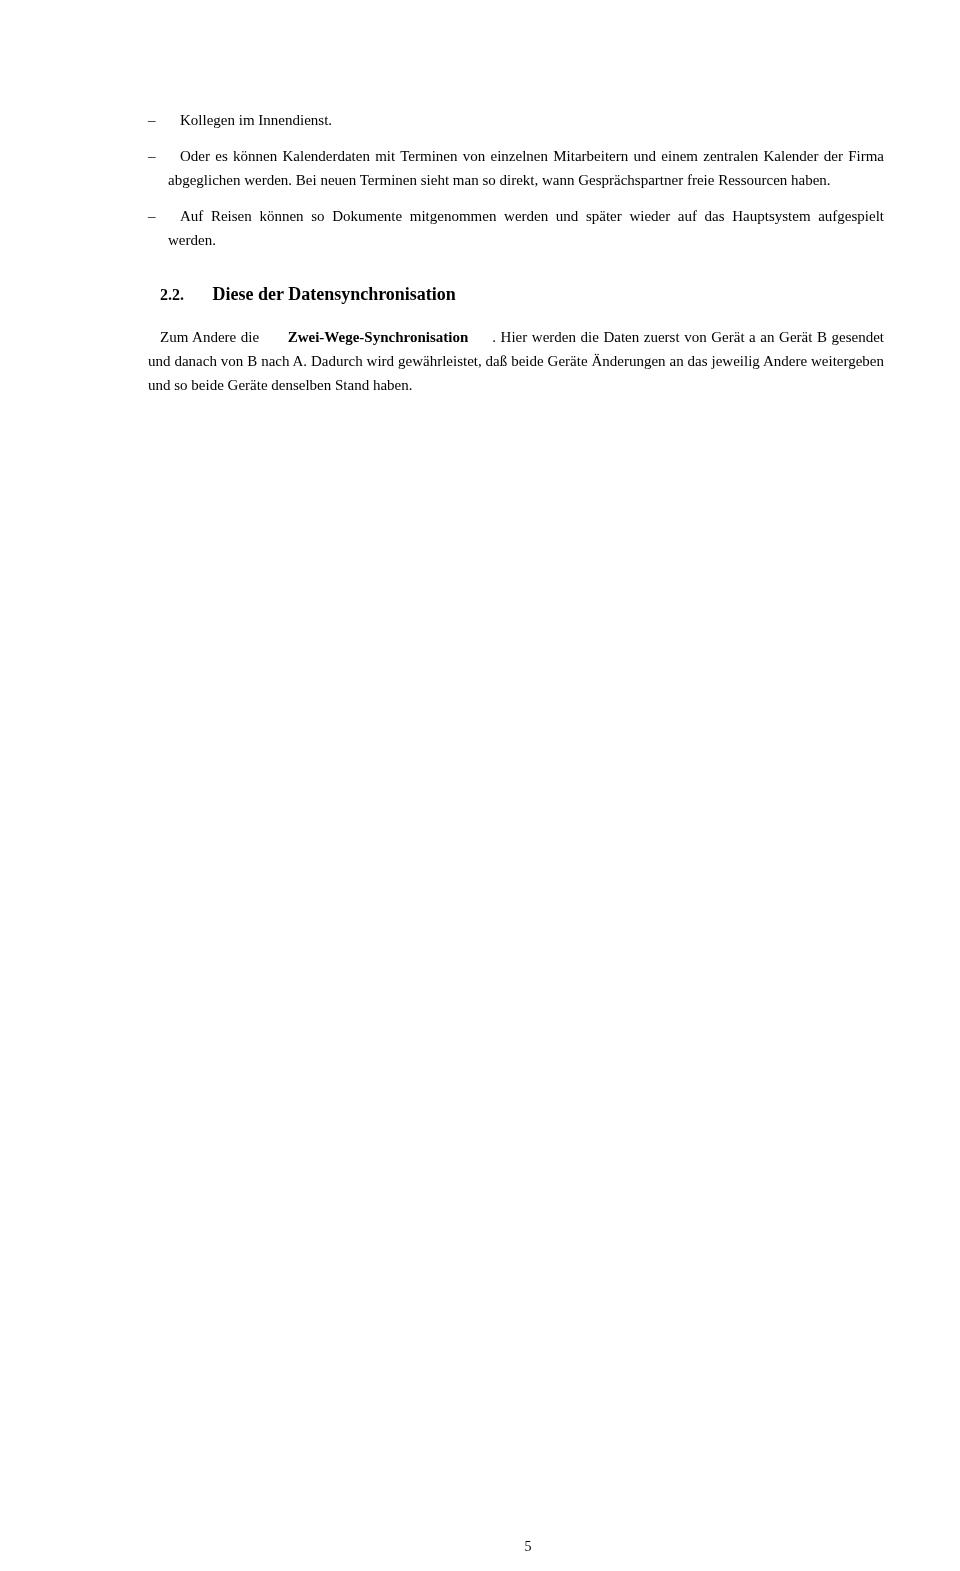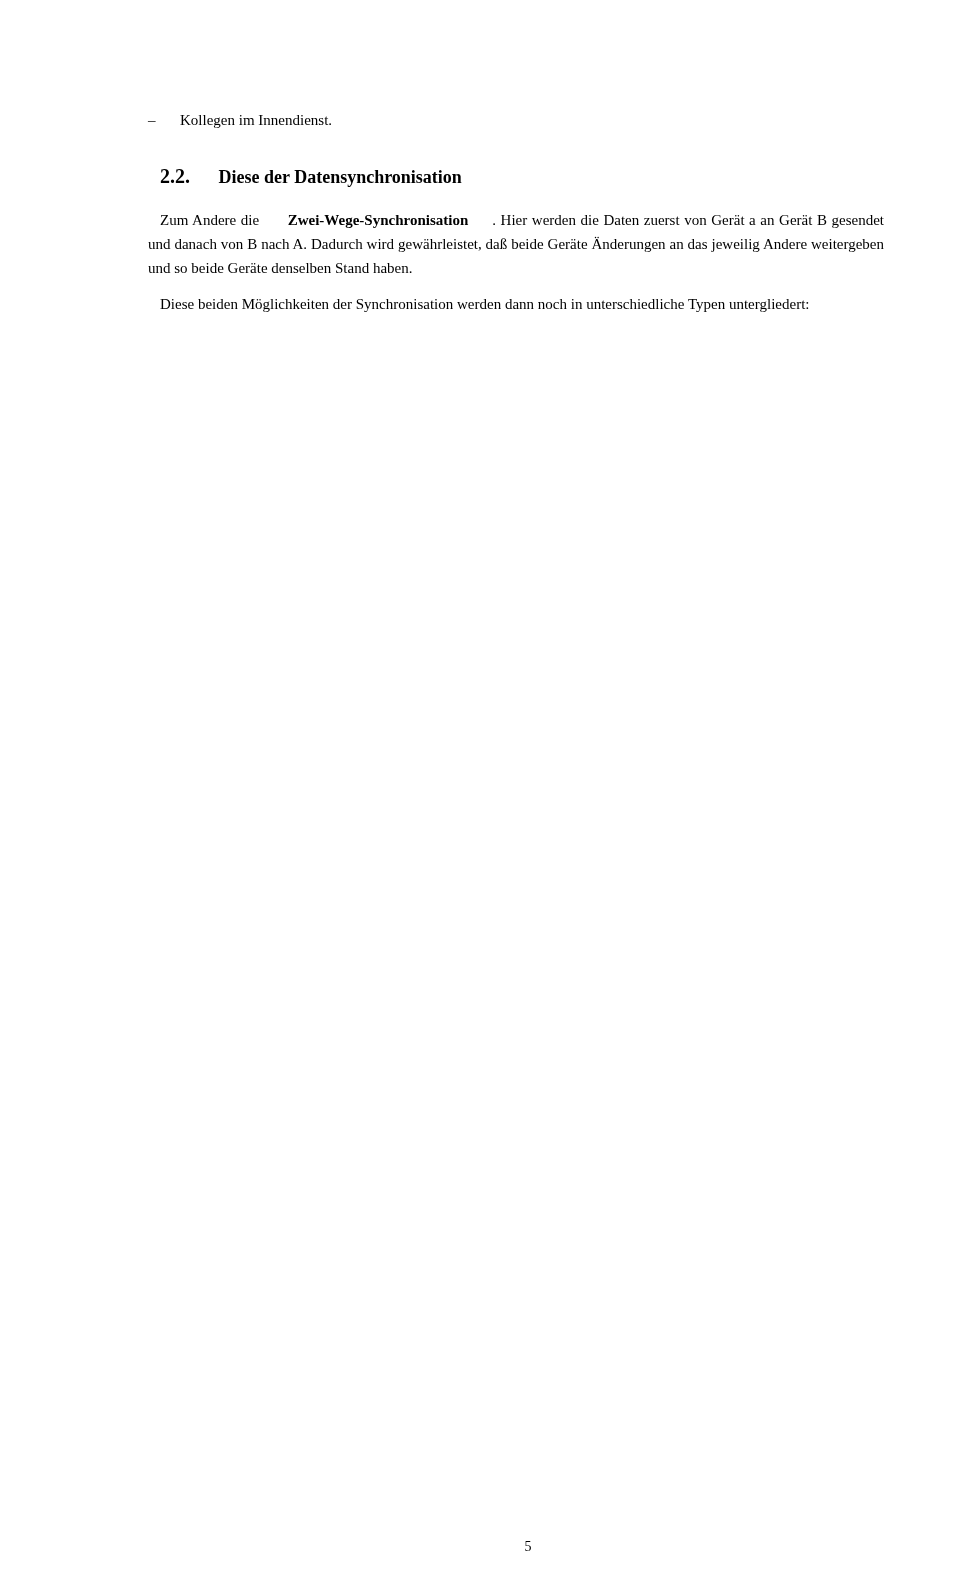--- a/index.html
+++ b/index.html
@@ -49,21 +49,21 @@
 
     .section-heading {
       font-size: 18px;
       font-weight: bold;
       margin-top: 30px;
       margin-bottom: 18px;
       line-height: 1.4;
     }
 
     .section-number {
-      font-size: 20px;
+      font-size: 16px;
       font-weight: bold;
     }
 
     .bold {
       font-weight: bold;
     }
 
     .page-number {
       position: absolute;
       bottom: 40px;
@@ -75,31 +75,34 @@
   </style>
 </head>
 <body>
 
 <div class="page">
 
   <p class="bullet-paragraph">
     <span>Kollegen im Innendienst.</span>
   </p>
 
+  <p class="bullet-paragraph">
+    <span>Oder es können Kalenderdaten mit Terminen von einzelnen Mitarbeitern und einem zentralen Kalender der Firma abgeglichen werden. Bei neuen Terminen sieht man so direkt, wann Gesprächspartner freie Ressourcen haben.</span>
+  </p>
 
+  <p class="bullet-paragraph">
+    <span>Auf Reisen können so Dokumente mitgenommen werden und später wieder auf das Hauptsystem aufgespielt werden.</span>
+  </p>
 
   <h2 class="section-heading">
     <span class="section-number">2.2.</span>
     <span>Diese der Datensynchronisation</span>
   </h2>
 
 
 
   <p class="paragraph">
     <span>Zum Andere die </span><span class="bold">Zwei-Wege-Synchronisation</span><span>. Hier werden die Daten zuerst von Gerät a an Gerät B gesendet und danach von B nach A. Dadurch wird gewährleistet, daß beide Geräte Änderungen an das jeweilig Andere weitergeben und so beide Geräte denselben Stand haben.</span>
   </p>
 
-  <p class="paragraph">
-    <span>Diese beiden Möglichkeiten der Synchronisation werden dann noch in unterschiedliche Typen untergliedert:</span>
-  </p>
 
   <div class="page-number">5</div>
 </div>
 
 </body></html>

